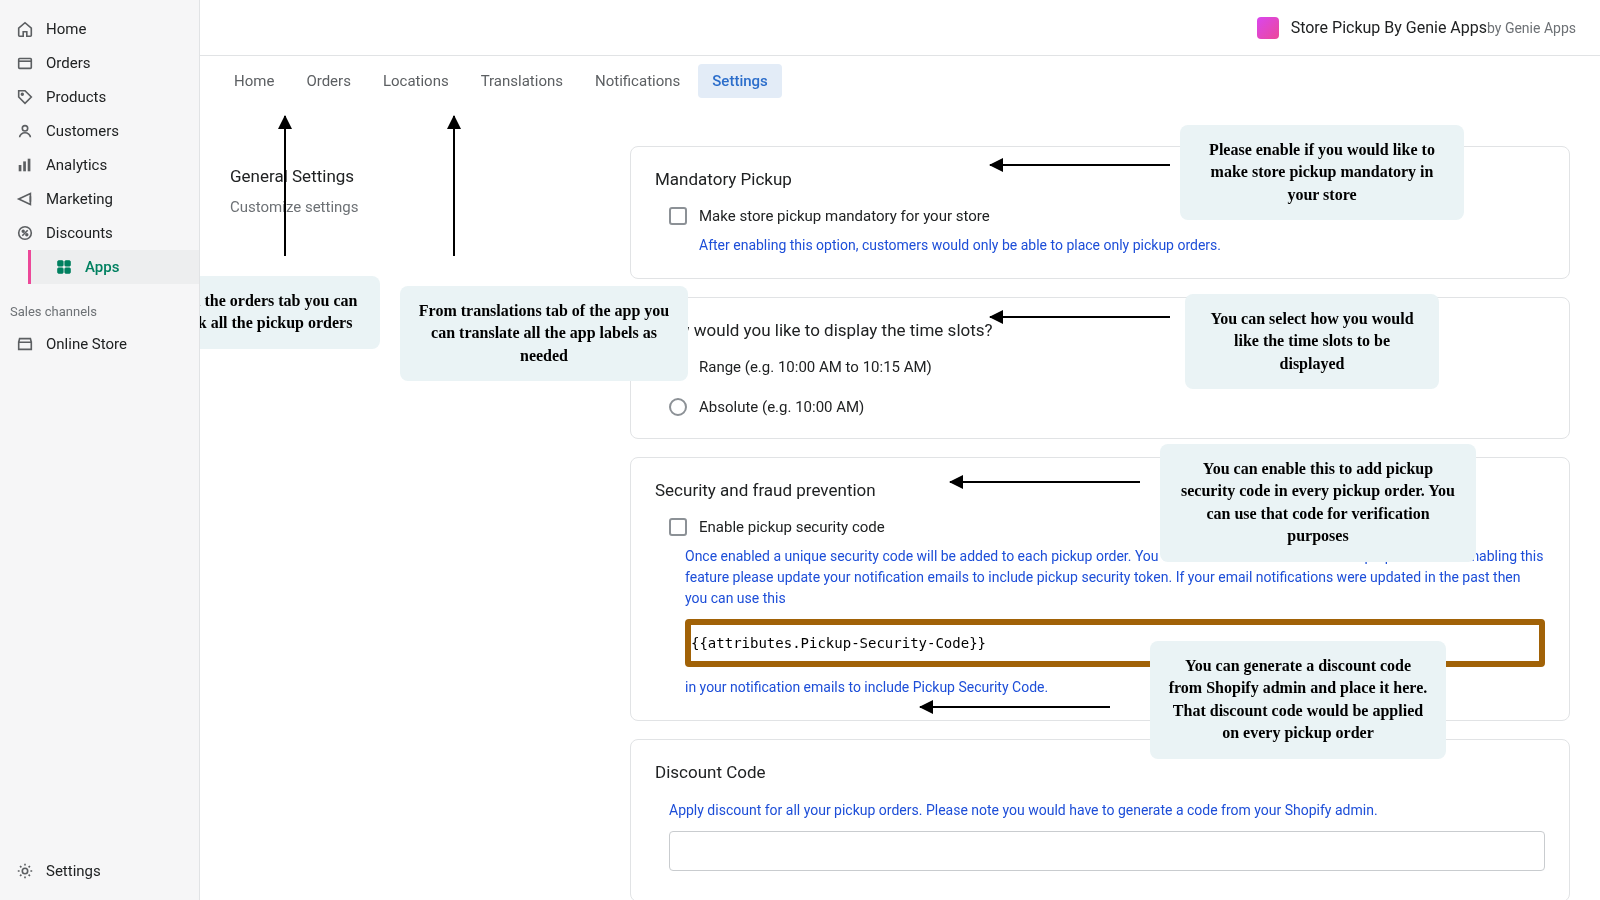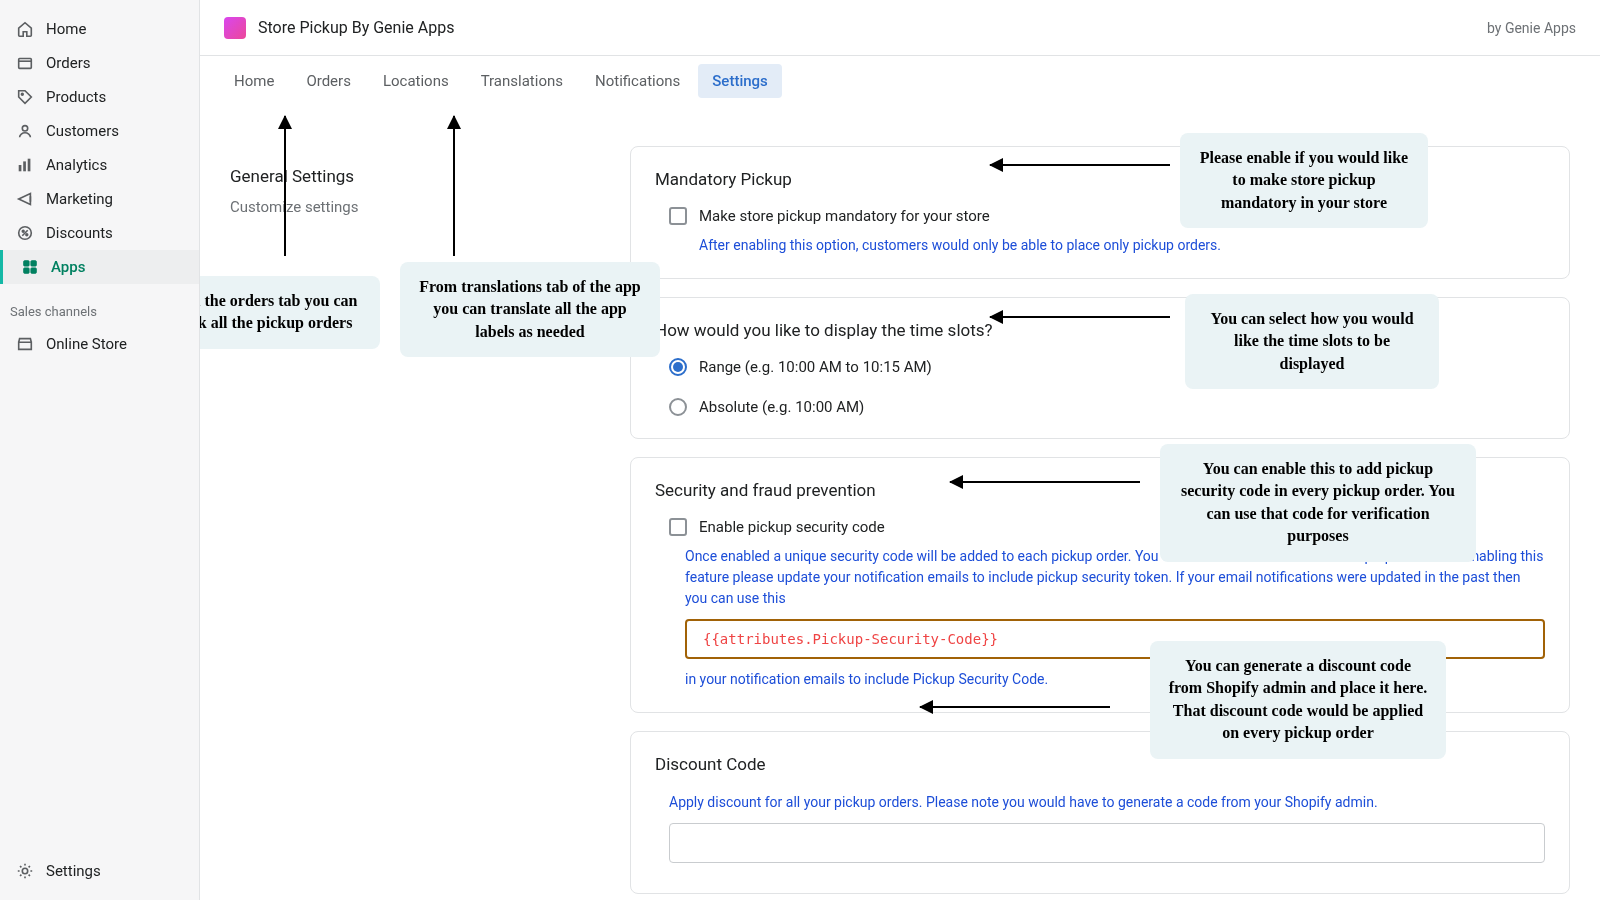--- a/index.html
+++ b/index.html
@@ -1,28 +1,28 @@
 <!DOCTYPE html>
 <html><head>
 <meta charset="utf-8">
 <style>
 * { margin: 0; padding: 0; box-sizing: border-box; }
 body { font-family: -apple-system, BlinkMacSystemFont, "Segoe UI", Roboto, Helvetica, Arial, sans-serif; background: #f6f6f7; color: #202223; height: 900px; width: 1600px; overflow: hidden; }
 
 .sidebar { position: fixed; left: 0; top: 0; width: 200px; height: 900px; background: #f6f6f7; border-right: 1px solid #e1e3e5; padding: 12px 0; display: flex; flex-direction: column; }
 .sidebar-nav { flex: 1; }
 .sidebar-item { display: flex; align-items: center; padding: 8px 16px; font-size: 15px; color: #202223; cursor: pointer; gap: 12px; }
-.sidebar-item.active { background: #edeeef; border-left: 3px solid #14b8a6; padding-left: 18px; color: #008060; font-weight: 500; }
+.sidebar-item.active { background: #edeeef; border-left: 3px solid #ec4899; padding-left: 24px; color: #008060; font-weight: 500; margin-left: 28px; }
 .sidebar-item.active .icon svg { stroke: #008060; fill: #008060; }
 .sidebar-section { padding: 8px 10px; font-size: 13px; color: #6d7175; margin-top: 12px; }
 .sidebar-footer { padding: 8px 16px; display: flex; align-items: center; gap: 12px; font-size: 15px; }
 .icon { width: 18px; height: 18px; display: inline-flex; align-items: center; justify-content: center; }
 
 .main { margin-left: 200px; height: 900px; overflow: hidden; }
-.topbar { height: 56px; background: #ffffff; border-bottom: 1px solid #e1e3e5; display: flex; align-items: center; padding: 0 24px; justify-content: space-between; }
+.topbar { height: 56px; background: #ffffff; border-bottom: 1px solid #e1e3e5; display: flex; align-items: center; padding: 0 24px; justify-content: flex-end; }
 .topbar-left { display: flex; align-items: center; gap: 12px; }
 .app-icon { width: 22px; height: 22px; background: linear-gradient(135deg,#d946ef,#ec4899); border-radius: 4px; }
 .app-title { font-size: 16px; color: #202223; }
 .topbar-right { font-size: 14px; color: #6d7175; }
 
 .tabs { height: 50px; display: flex; align-items: center; padding: 0 20px; gap: 4px; background: #fff;}
 .tab { padding: 8px 14px; font-size: 15px; color: #5c5f62; cursor: pointer; border-radius: 4px; }
 .tab.active { background: #e3ecf7; color: #2c6ecb; font-weight: 500; }
 
 .content { padding: 0; position: relative; height: calc(900px - 106px); background: #fff; overflow: hidden;}
@@ -35,21 +35,21 @@
 .card { border: 1px solid #e1e3e5; border-radius: 8px; padding: 22px 24px; margin-bottom: 18px; background: #fff; }
 .card-title { font-size: 17px; color: #202223; margin-bottom: 18px; }
 .check-row { display: flex; align-items: flex-start; gap: 12px; margin-bottom: 10px; margin-left: 14px;}
 .checkbox { width: 18px; height: 18px; border: 2px solid #8c9196; border-radius: 3px; background: #fff; }
 .check-label { font-size: 15px; color: #202223; }
 .help-text { font-size: 14px; color: #1d4ed8; margin-left: 44px; line-height: 1.5; }
 .radio-row { display: flex; align-items: center; gap: 12px; margin-bottom: 22px; margin-left: 14px;}
 .radio { width: 18px; height: 18px; border: 2px solid #8c9196; border-radius: 50%; background: #fff; position: relative; }
 .radio.checked { border-color: #2c6ecb; }
 .radio.checked::after { content: ''; position: absolute; width: 10px; height: 10px; background: #2c6ecb; border-radius: 50%; top: 2px; left: 2px; }
-.code-box { border: 2px solid #a16207; border-radius: 4px; padding: 10px 16px; font-family: monospace; font-size: 14px; color: #ef4444; margin: 10px 0 10px 30px; background: #fff;}
+.code-box { border: 6px solid #a16207; border-radius: 4px; padding: 10px 0; font-family: monospace; font-size: 14px; color: #000000; margin: 10px 0 10px 30px; background: #fff;}
 .input-box { border: 1px solid #c9cccf; border-radius: 4px; height: 40px; margin-top: 10px; margin-left: 14px; background: #fff;}
 
 
 .callout { position: absolute; background: #eaf3f5; border-radius: 8px; padding: 14px 18px; font-family: Georgia, 'Times New Roman', serif; font-weight: 700; font-size: 16px; color: #000; text-align: center; line-height: 1.4; }
 .arrow-h { position: absolute; height: 2px; background: #000; }
 .arrow-h::before { content: ''; position: absolute; left: -1px; top: -6px; border-right: 14px solid #000; border-top: 7px solid transparent; border-bottom: 7px solid transparent; }
 .arrow-v { position: absolute; width: 2px; background: #000; }
 .arrow-v::before { content: ''; position: absolute; top: -1px; left: -6px; border-bottom: 14px solid #000; border-left: 7px solid transparent; border-right: 7px solid transparent; }
 </style>
 </head>
@@ -218,24 +218,24 @@
           <div class="input-box"></div>
         </div>
 
       </div>
     </div>
 
     <div class="arrow-v" style="left:84px; top:10px; height:140px"></div>
     <div class="callout" style="left:-60px; top:170px; width:240px">From the orders tab you can check all the pickup orders</div>
 
     <div class="arrow-v" style="left:253px; top:10px; height:140px"></div>
-    <div class="callout" style="left:200px; top:156px; width:260px">From translations tab of the app you can translate all the app labels as needed</div>
+    <div class="callout" style="left:200px; top:180px; width:288px">From translations tab of the app you can translate all the app labels as needed</div>
 
     <div class="arrow-h" style="left:790px; top:58px; width:180px"></div>
-    <div class="callout" style="left:980px; top:27px; width:248px">Please enable if you would like to make store pickup mandatory in your store</div>
+    <div class="callout" style="left:980px; top:19px; width:284px">Please enable if you would like to make store pickup mandatory in your store</div>
 
     <div class="arrow-h" style="left:790px; top:210px; width:180px"></div>
     <div class="callout" style="left:985px; top:188px; width:254px">You can select how you would like the time slots to be displayed</div>
 
     <div class="arrow-h" style="left:750px; top:375px; width:190px"></div>
     <div class="callout" style="left:960px; top:338px; width:316px">You can enable this to add pickup security code in every pickup order. You can use that code for verification purposes</div>
 
     <div class="arrow-h" style="left:720px; top:600px; width:190px"></div>
     <div class="callout" style="left:950px; top:535px; width:296px">You can generate a discount code from Shopify admin and place it here. That discount code would be applied on every pickup order</div>
 

